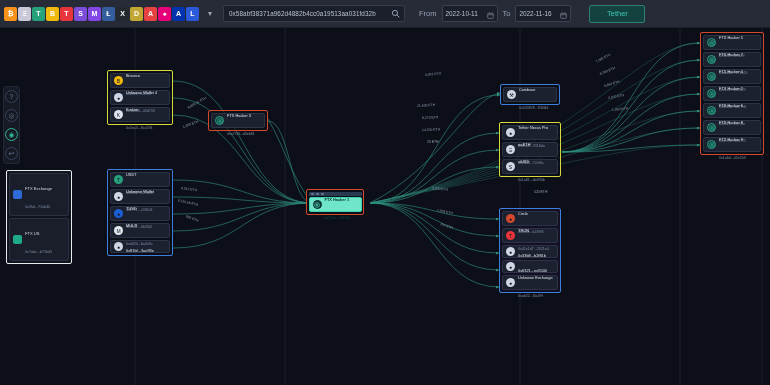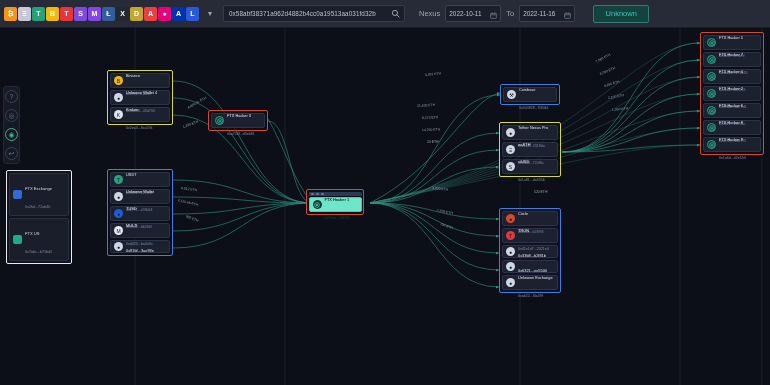--- a/index.html
+++ b/index.html
@@ -195,21 +195,21 @@
       <input class="search-input" id="searchInput" placeholder="Search address / tx hash" value="0x58abf38371a962d4882b4cc0a19513aa031fd32b" style="">
       <span class="search-ico">
         <svg width="9" height="9" viewBox="0 0 16 16">
             <circle cx="7" cy="7" r="4.6" fill="none" stroke="#aab2c4" stroke-width="1.5"></circle>
             <line x1="10.4" y1="10.4" x2="14.4" y2="14.4" stroke="#aab2c4" stroke-width="1.6" stroke-linecap="round"></line>
           </svg>
       </span>
     </div>
 
     <div class="date-group">
-      <span class="date-lbl">Nexus</span>
+      <span class="date-lbl">From</span>
       <div class="date-box">
         <span class="date-val">2022-10-11</span>
         <span class="cal-ico">
           <svg width="7" height="7" viewBox="0 0 16 16">
               <rect x="1.5" y="3" width="13" height="11.5" rx="1.5" fill="none" stroke="#aab2c4" stroke-width="1.4"></rect>
               <line x1="1.5" y1="6.4" x2="14.5" y2="6.4" stroke="#aab2c4" stroke-width="1.4"></line>
               <line x1="5" y1="1.4" x2="5" y2="4" stroke="#aab2c4" stroke-width="1.4"></line>
               <line x1="11" y1="1.4" x2="11" y2="4" stroke="#aab2c4" stroke-width="1.4"></line>
             </svg>
         </span>
@@ -221,21 +221,21 @@
           <svg width="7" height="7" viewBox="0 0 16 16">
               <rect x="1.5" y="3" width="13" height="11.5" rx="1.5" fill="none" stroke="#aab2c4" stroke-width="1.4"></rect>
               <line x1="1.5" y1="6.4" x2="14.5" y2="6.4" stroke="#aab2c4" stroke-width="1.4"></line>
               <line x1="5" y1="1.4" x2="5" y2="4" stroke="#aab2c4" stroke-width="1.4"></line>
               <line x1="11" y1="1.4" x2="11" y2="4" stroke="#aab2c4" stroke-width="1.4"></line>
             </svg>
         </span>
       </div>
     </div>
 
-    <div class="search-btn">Unknown</div>
+    <div class="search-btn">Tether</div>
   </div>
 
   <div class="canvas">
     <svg class="edges" id="edgesSvg">
         <line x1="135" y1="0" x2="135" y2="357" stroke="#232a3a" stroke-width="0.8" opacity="0.85"></line>
         <line x1="285" y1="0" x2="285" y2="357" stroke="#232a3a" stroke-width="0.8" opacity="0.85"></line>
         <line x1="520" y1="0" x2="520" y2="357" stroke="#232a3a" stroke-width="0.8" opacity="0.85"></line>
         <line x1="680" y1="0" x2="680" y2="357" stroke="#232a3a" stroke-width="0.8" opacity="0.85"></line>
         <line x1="762" y1="0" x2="762" y2="357" stroke="#232a3a" stroke-width="0.8" opacity="0.85"></line>
         <defs>

